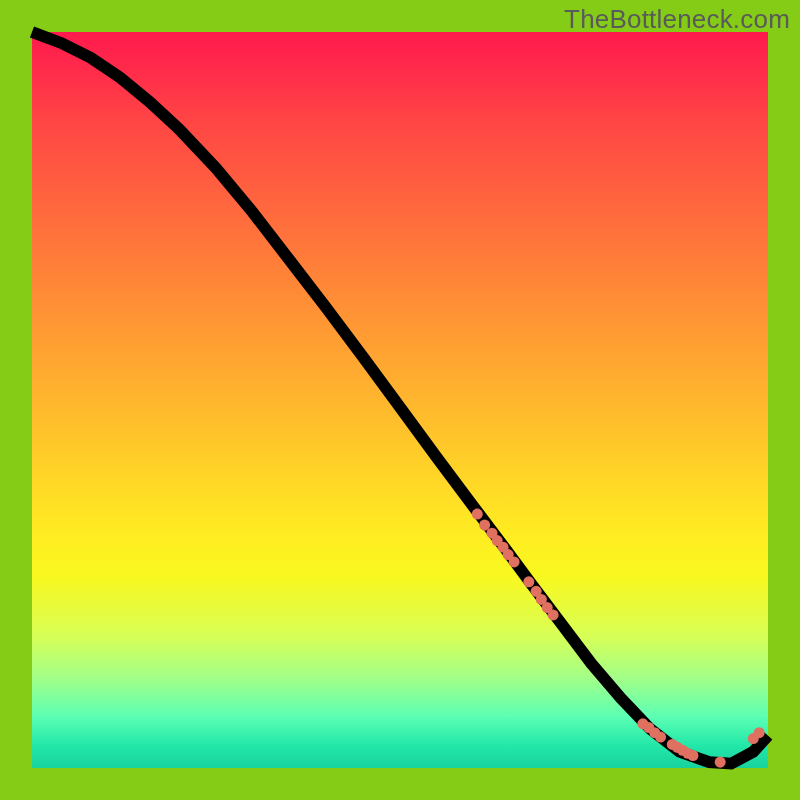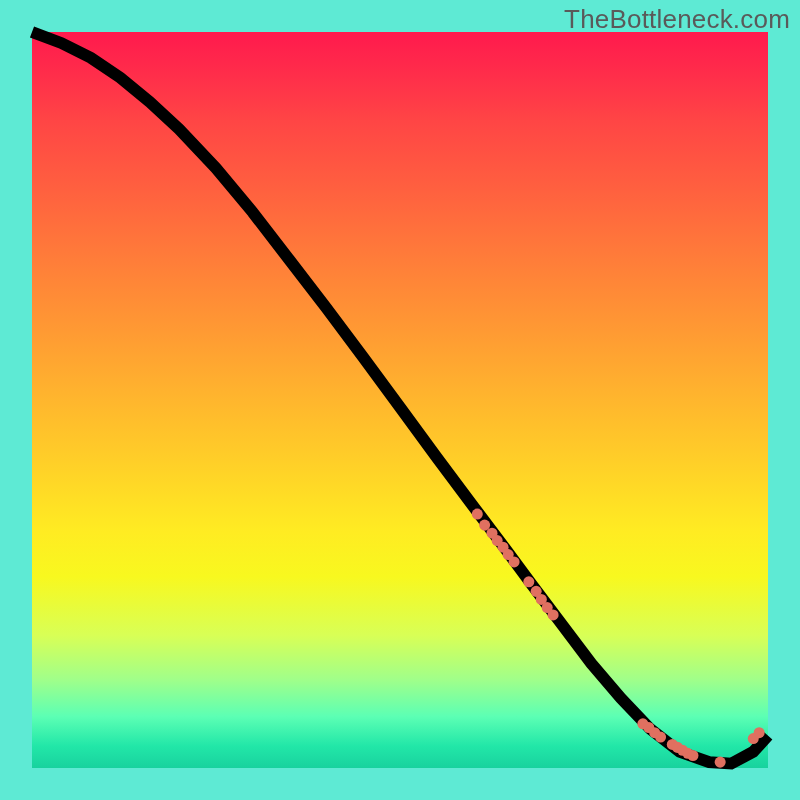--- a/index.html
+++ b/index.html
@@ -1,21 +1,21 @@
 <!DOCTYPE html>
 <html><head>
 <meta charset="utf-8">
 <style>
   * { margin: 0; padding: 0; box-sizing: border-box; }
   html, body { width: 800px; height: 800px; overflow: hidden; background: #000; }
   .canvas {
     position: relative;
     width: 800px;
     height: 800px;
-    background: #5eead4;
+    background: #84cc16;
   }
   .plot-area {
     position: absolute;
     left: 32px;
     top: 32px;
     width: 736px;
     height: 736px;
     background: linear-gradient(to bottom,
       #ff1a4d 0%,
       #ff2e4a 6%,

